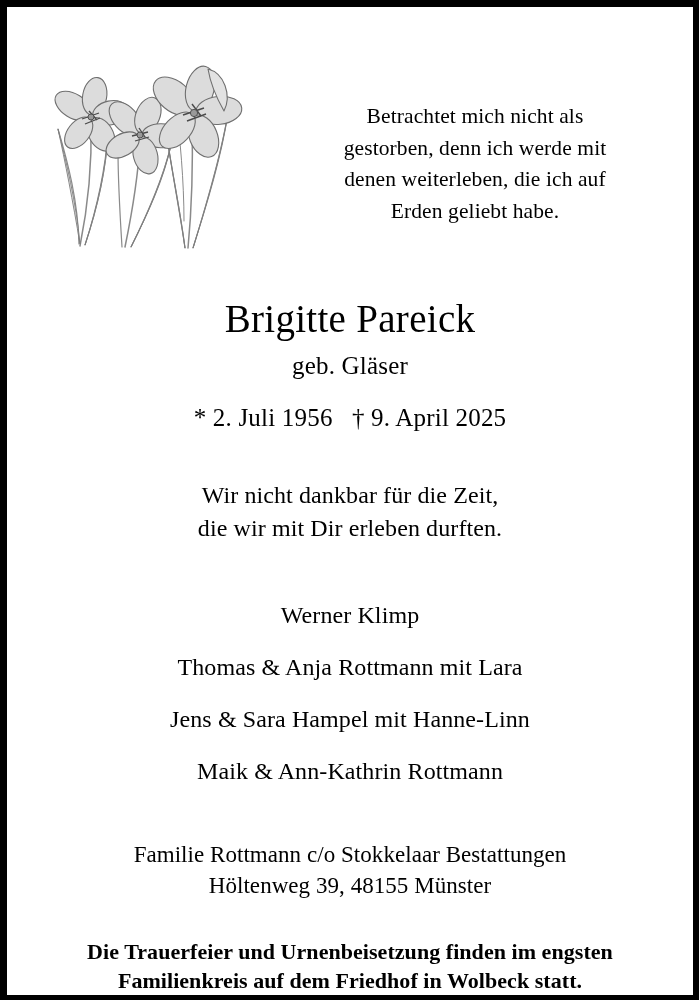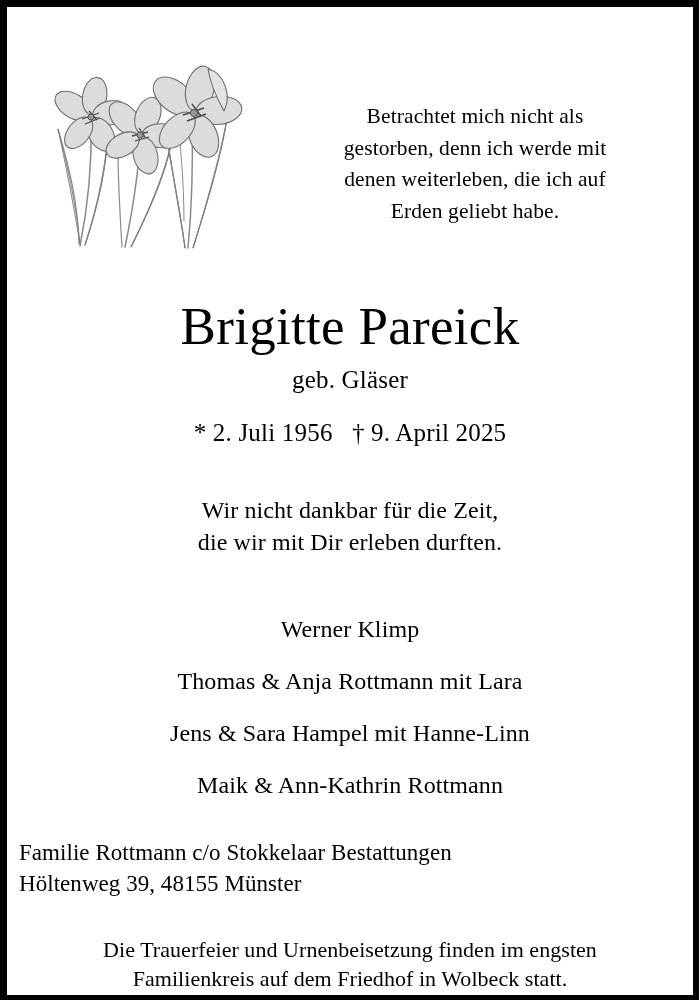--- a/index.html
+++ b/index.html
@@ -53,21 +53,21 @@
     width: 400px;
     text-align: center;
     font-size: 21.5px;
     line-height: 1.47;
     letter-spacing: 0.1px;
   }
 
   
   .name-block { text-align: center; margin-top: 44px; }
   .deceased-name {
-    font-size: 53px;
+    font-size: 39px;
     line-height: 1.02;
     letter-spacing: 0.3px;
     font-weight: normal;
     margin: 11px;
   }
   .maiden-name {
     font-size: 25px;
     line-height: 1.1;
     margin-top: 13px;
     letter-spacing: 0.2px;
@@ -99,33 +99,35 @@
   .mourner {
     font-size: 24px;
     line-height: 1.0;
     margin-bottom: 28px;
     letter-spacing: 0.1px;
   }
   .mourner:last-child { margin-bottom: 4px; }
 
   
   .address {
+    text-align: center;
     font-size: 23px;
     line-height: 1.33;
-    margin-top: 41px;
+    margin-top: 57px;
     letter-spacing: 0.05px;
   }
 
   
   .funeral-note {
     text-align: center;
     font-size: 22px;
     line-height: 1.32;
     margin-top: 36px;
     letter-spacing: 0.05px;
+    font-weight: bold;
   }
   .line { display: block; }
 </style>
 </head>
 <body>
 
 <div id="card">
   <div id="inner">
 
     <div class="top-area">

